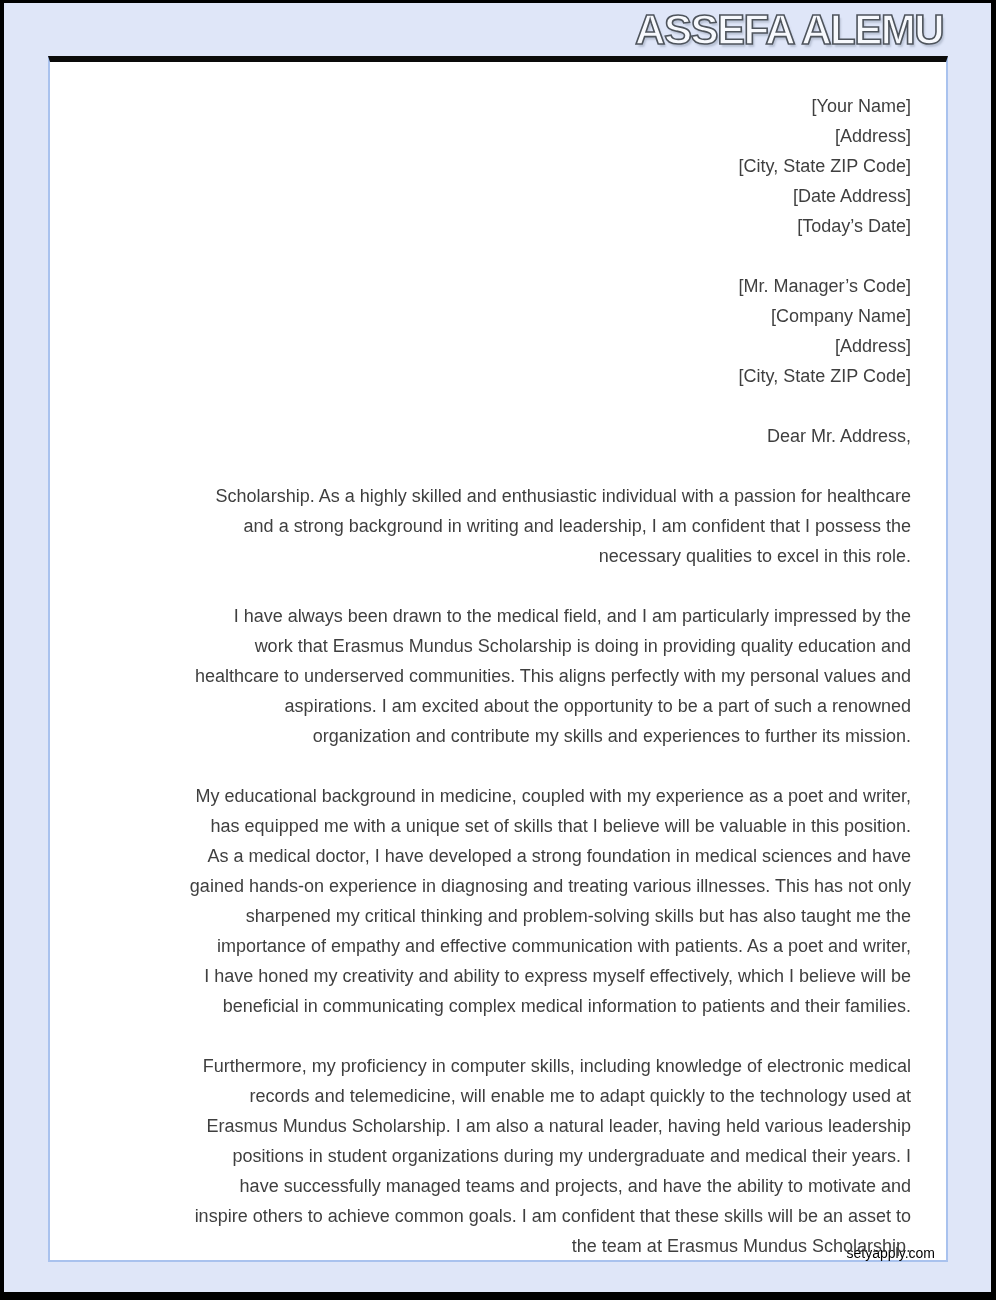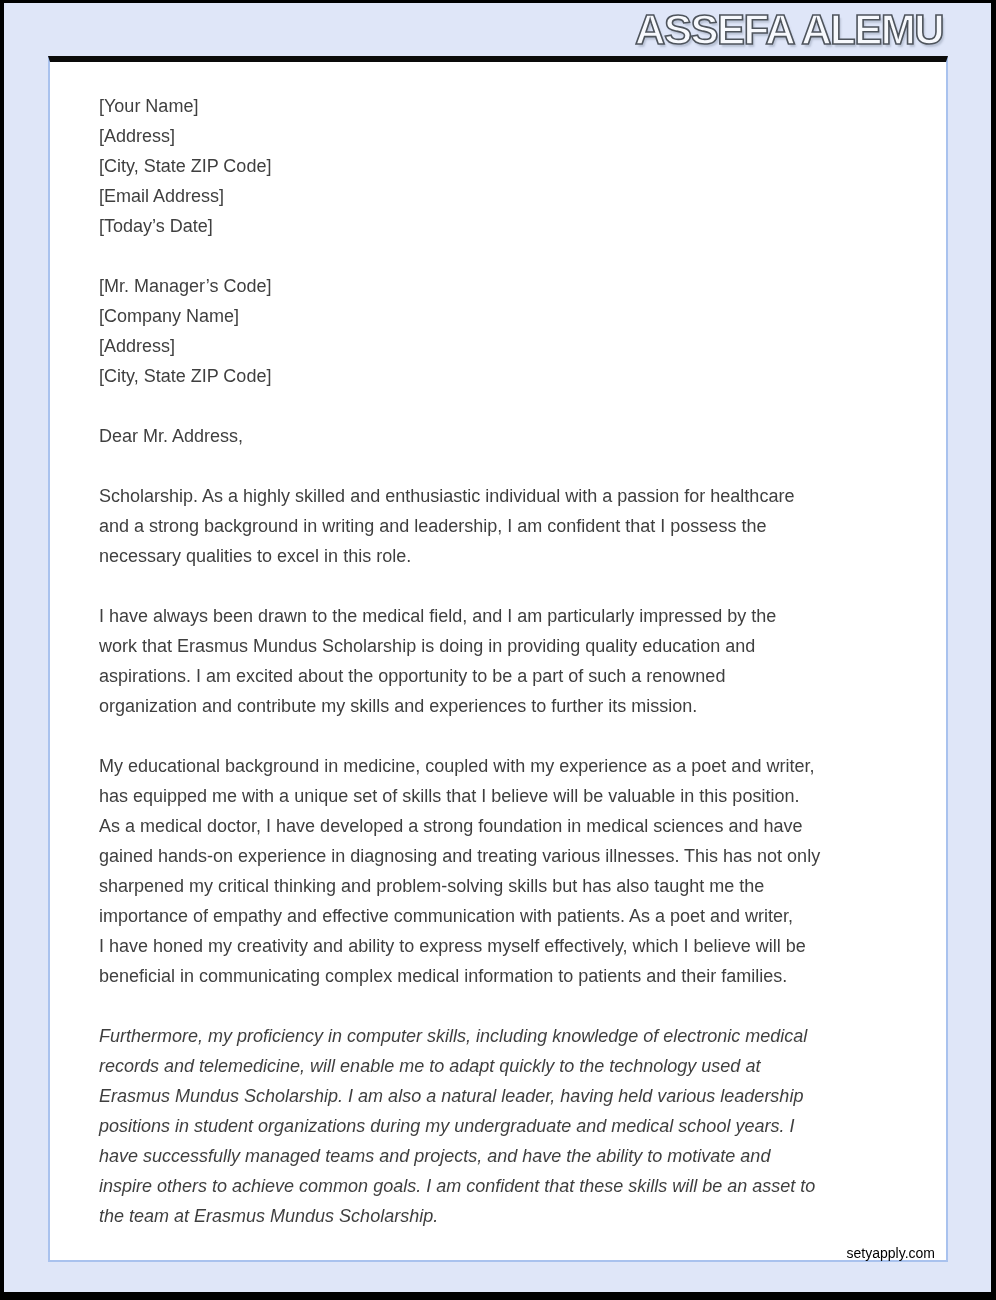--- a/index.html
+++ b/index.html
@@ -62,22 +62,22 @@
   .letter {
     position: absolute;
     left: 99px;
     top: 91px;
     width: 812px;
     z-index: 2;
     color: #3f3f3f;
     font-size: 18px;
     line-height: 30px;
   }
-  .block { margin: 0 0 30px 0; }
-  .block:last-child { margin-bottom: 17px; font-style: italic; }
+  .block { margin: 0 0 30px 0; text-align: right; }
+  .block:last-child { margin-bottom: 17px; }
   .line { white-space: pre; }
 
   .watermark {
     position: absolute;
     top: 1244px;
     right: 61px;
     font-size: 14px;
     line-height: 18px;
     color: #000000;
     z-index: 1;
@@ -89,21 +89,21 @@
 
 <div class="header-name">ASSEFA ALEMU</div>
 
 <div class="page"></div>
 
 <div class="letter">
   <div class="block">
       <div class="line">[Your Name]</div>
       <div class="line">[Address]</div>
       <div class="line">[City, State ZIP Code]</div>
-      <div class="line">[Email Address]</div>
+      <div class="line">[Date Address]</div>
       <div class="line">[Today’s Date]</div>
     </div>
 
   <div class="block">
       <div class="line">[Mr. Manager’s Code]</div>
       <div class="line">[Company Name]</div>
       <div class="line">[Address]</div>
       <div class="line">[City, State ZIP Code]</div>
     </div>
 
@@ -113,38 +113,39 @@
 
   <div>
       <div class="block">
         <div class="line">Scholarship. As a highly skilled and enthusiastic individual with a passion for healthcare</div>
         <div class="line">and a strong background in writing and leadership, I am confident that I possess the</div>
         <div class="line">necessary qualities to excel in this role.</div>
       </div>
       <div class="block">
         <div class="line">I have always been drawn to the medical field, and I am particularly impressed by the</div>
         <div class="line">work that Erasmus Mundus Scholarship is doing in providing quality education and</div>
+        <div class="line">healthcare to underserved communities. This aligns perfectly with my personal values and</div>
         <div class="line">aspirations. I am excited about the opportunity to be a part of such a renowned</div>
         <div class="line">organization and contribute my skills and experiences to further its mission.</div>
       </div>
       <div class="block">
         <div class="line">My educational background in medicine, coupled with my experience as a poet and writer,</div>
         <div class="line">has equipped me with a unique set of skills that I believe will be valuable in this position.</div>
         <div class="line">As a medical doctor, I have developed a strong foundation in medical sciences and have</div>
         <div class="line">gained hands-on experience in diagnosing and treating various illnesses. This has not only</div>
         <div class="line">sharpened my critical thinking and problem-solving skills but has also taught me the</div>
         <div class="line">importance of empathy and effective communication with patients. As a poet and writer,</div>
         <div class="line">I have honed my creativity and ability to express myself effectively, which I believe will be</div>
         <div class="line">beneficial in communicating complex medical information to patients and their families.</div>
       </div>
       <div class="block">
         <div class="line">Furthermore, my proficiency in computer skills, including knowledge of electronic medical</div>
         <div class="line">records and telemedicine, will enable me to adapt quickly to the technology used at</div>
         <div class="line">Erasmus Mundus Scholarship. I am also a natural leader, having held various leadership</div>
-        <div class="line">positions in student organizations during my undergraduate and medical school years. I</div>
+        <div class="line">positions in student organizations during my undergraduate and medical their years. I</div>
         <div class="line">have successfully managed teams and projects, and have the ability to motivate and</div>
         <div class="line">inspire others to achieve common goals. I am confident that these skills will be an asset to</div>
         <div class="line">the team at Erasmus Mundus Scholarship.</div>
       </div>
     </div>
 </div>
 
 <div class="watermark">setyapply.com</div>
 
 <div class="frame"></div>

